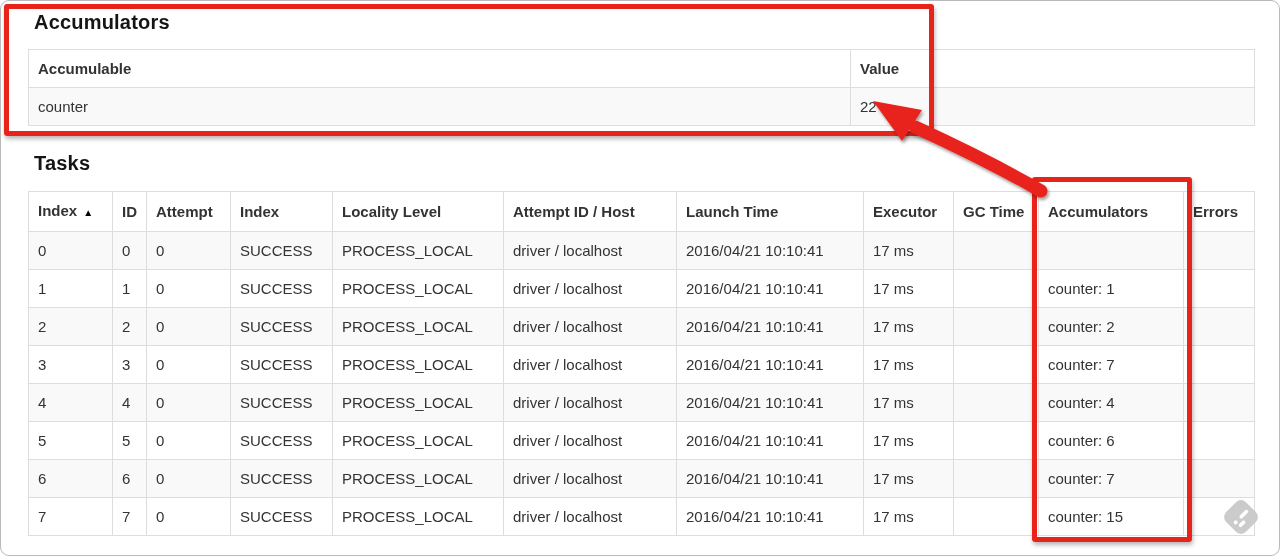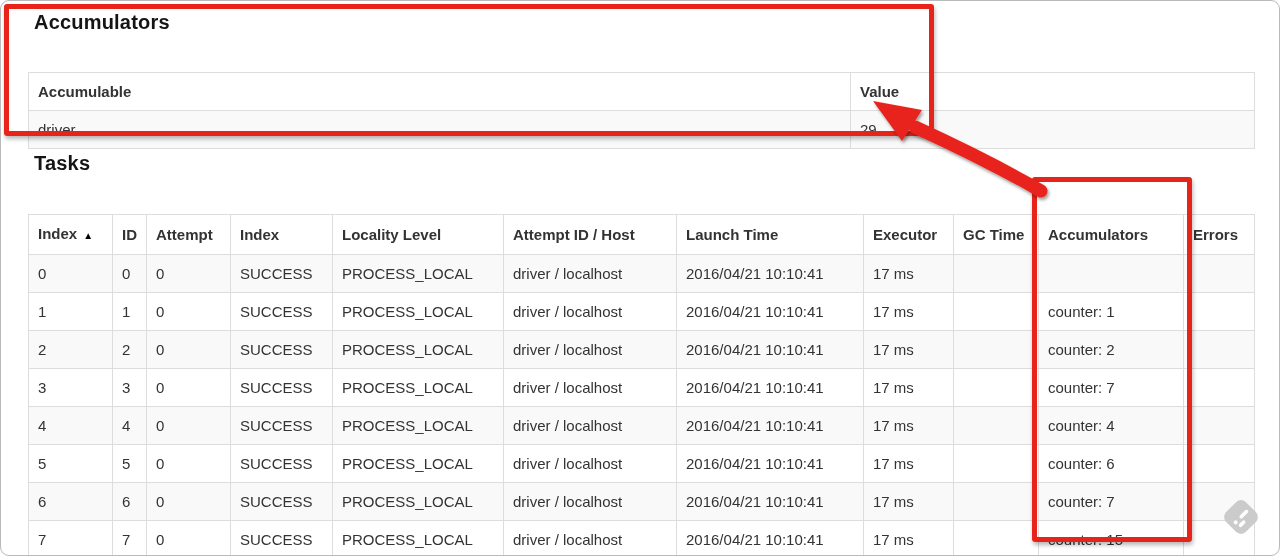--- a/index.html
+++ b/index.html
@@ -10,21 +10,21 @@
   }
   .section-title {
     position:absolute; margin:0; font-size:20px; font-weight:bold; color:#151515;
     letter-spacing:0.2px;
   }
   #acc-title   { left:33px; top:10px;  }
   #tasks-title { left:33px; top:151px; }
 
   table.ui {
     position:absolute; border-collapse:collapse; table-layout:fixed;
-    font-size:15px; color:#333; background:#fff;margin-top:23px;
+    font-size:15px; color:#333; background:#fff;
   }
   table.ui th, table.ui td {
     border:1px solid #ddd; padding:8px 9px; text-align:left;
     line-height:21px; white-space:nowrap; overflow:hidden;
   }
   table.ui th { font-weight:bold; background:#fff; }
   table.ui tbody tr:nth-child(odd) td { background:#f9f9f9; }
 
   #acc-table   { left:27px; top:48px;  width:1226px; }
   #tasks-table { left:27px; top:190px; width:1226px; }
@@ -55,22 +55,22 @@
         <col style="width:404px">
       </colgroup>
     <thead>
       <tr>
         <th>Accumulable</th>
         <th>Value</th>
       </tr>
     </thead>
     <tbody>
       <tr>
-        <td>driver</td>
-        <td>29</td>
+        <td>counter</td>
+        <td>22</td>
       </tr>
     </tbody>
   </table>
 
   <h2 class="section-title" id="tasks-title">Tasks</h2>
 
   <table class="ui" id="tasks-table">
     <colgroup id="tasks-cols">
         <col style="width: 84px;">
         <col style="width: 34px;">

